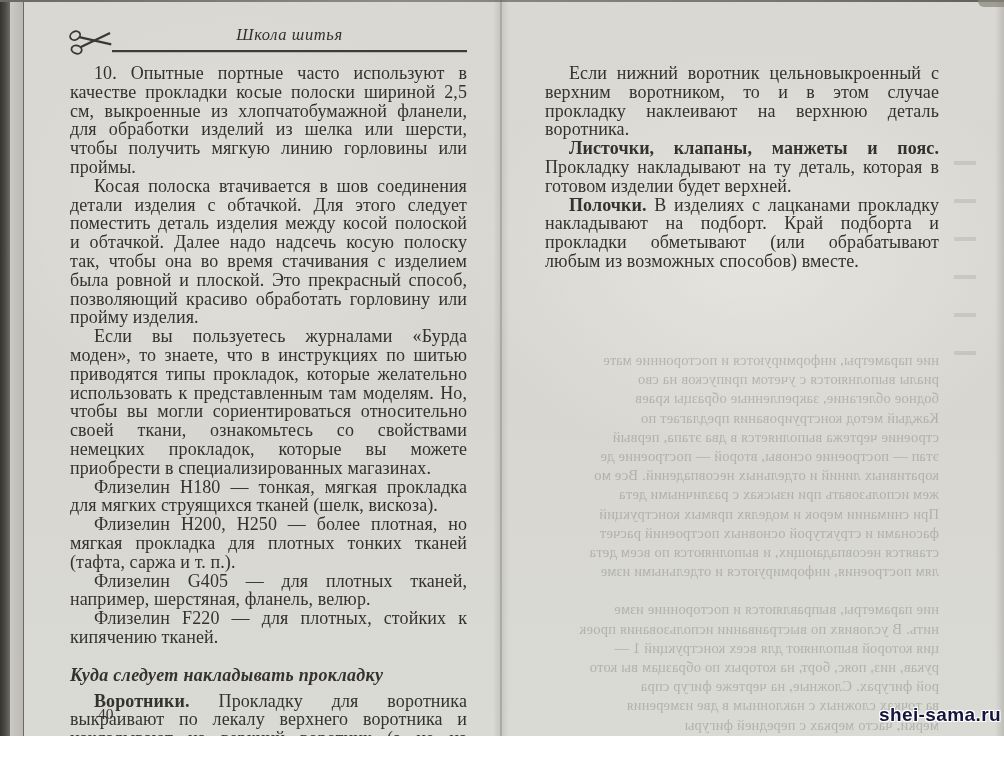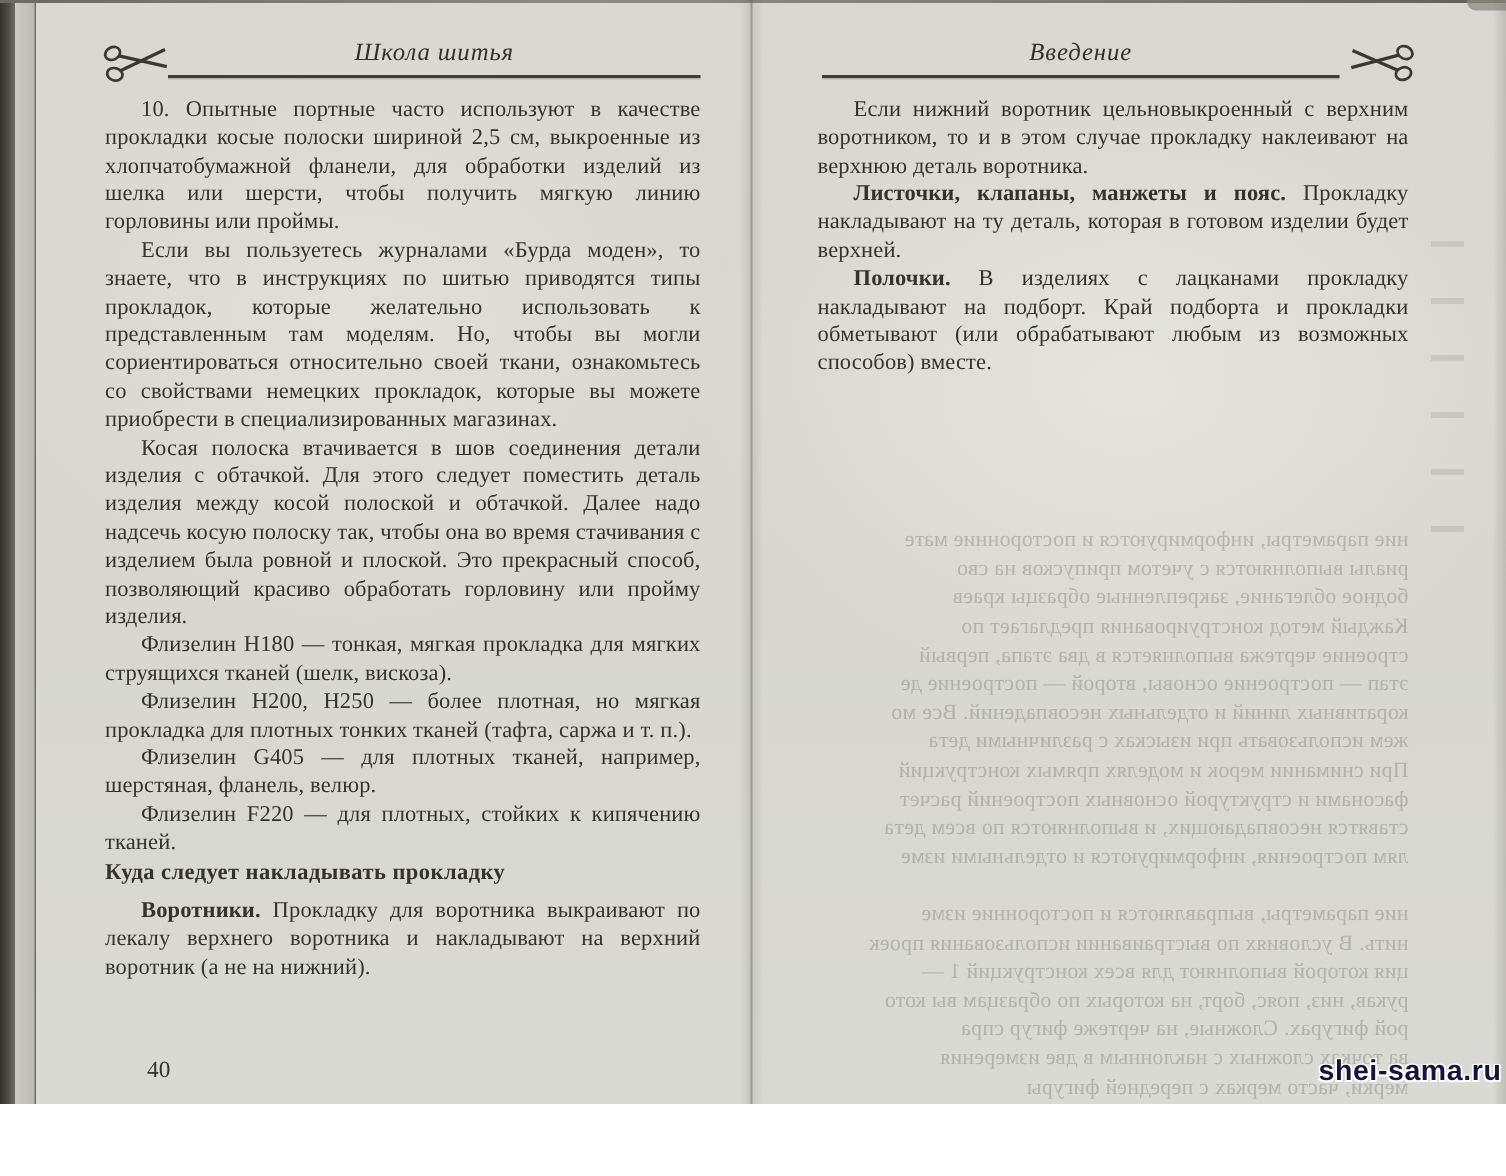--- a/index.html
+++ b/index.html
@@ -32,27 +32,27 @@
   .hdr-left .header-title{left:42px;width:355px;}
   .hdr-right .header-title{left:3px;width:345px;}
   .header-rule{position:absolute;top:26px;height:2px;background:#3e3c38;box-shadow:0 1px 0 rgba(62,60,56,.22);}
   .hdr-left .header-rule{left:42px;width:355px;}
   .hdr-right .header-rule{left:3px;width:345px;}
   .scissors{position:absolute;top:1px;}
   .hdr-left .scissors{left:-2px;transform:rotate(-6deg);}
   .hdr-right .scissors{right:-4px;transform:scaleX(-1) rotate(-4deg);}
   .scissors svg{stroke:#3a3834;fill:none;}
   
-  .page-body{position:absolute;top:64px;text-align:justify;font-size:15px;
+  .page-body{position:absolute;top:64px;text-align:justify;font-size:18px;
     line-height:18.8px;letter-spacing:.1px;hyphens:auto;-webkit-hyphens:auto;}
   .body-left{left:70px;width:397px;}
   .body-right{left:545px;width:394px;}
   .page-body p{margin:0;text-indent:24px;}
-  .subheading{margin:1px 0 7px !important;text-indent:0 !important;
-    font-weight:bold;letter-spacing:.3px;}
+  .subheading{margin:19px 0 7px !important;text-indent:0 !important;
+    font-weight:bold;font-style:italic;letter-spacing:.3px;}
   .lead{font-weight:bold;}
   .page-number{position:absolute;left:77px;top:705px;font-size:15.5px;color:#34322e;padding-left:21px;}
   
   .ghost{position:absolute;left:545px;top:352px;width:394px;transform:scaleX(-1);
     filter:blur(.45px);color:rgba(104,102,94,.34);font-size:14.5px;}
   .ghost-line{height:19.2px;white-space:nowrap;overflow:hidden;letter-spacing:.2px;}
   .ghost-marks{position:absolute;left:954px;top:152px;width:22px;height:230px;opacity:.22;
     filter:blur(.4px);
     background:repeating-linear-gradient(to bottom,
       transparent 0 9px, rgba(90,88,80,.65) 9px 13px, transparent 13px 38px);}
@@ -82,44 +82,32 @@
         <path d="M12 11 L43 21.5" stroke-width="2.2"></path>
         <path d="M12 21 L43 10" stroke-width="2.2"></path>
       </svg>
     </span>
     <div class="header-title">Школа шитья</div>
     <div class="header-rule"></div>
   </div>
 
   <div class="page-body body-left">
     <p><span>10. Опытные портные часто используют в качестве прокладки косые полоски шириной 2,5 см, выкроенные из хлопчатобумажной фланели, для обработки изделий из шелка или шерсти, чтобы получить мягкую линию горловины или проймы.</span></p>
+    <p><span>Косая полоска втачивается в шов соединения детали изделия с обтачкой. Для этого следует поместить деталь изделия между косой полоской и обтачкой. Далее надо надсечь косую полоску так, чтобы она во время стачивания с изделием была ровной и плоской. Это прекрасный способ, позволяющий красиво обработать горловину или пройму изделия.</span></p>
     <p><span>Если вы пользуетесь журналами «Бурда моден», то знаете, что в инструкциях по шитью приводятся типы прокладок, которые желательно использовать к представленным там моделям. Но, чтобы вы могли сориентироваться относительно своей ткани, ознакомьтесь со свойствами немецких прокладок, которые вы можете приобрести в специализированных магазинах.</span></p>
-    <p><span>Косая полоска втачивается в шов соединения детали изделия с обтачкой. Для этого следует поместить деталь изделия между косой полоской и обтачкой. Далее надо надсечь косую полоску так, чтобы она во время стачивания с изделием была ровной и плоской. Это прекрасный способ, позволяющий красиво обработать горловину или пройму изделия.</span></p>
     <p><span>Флизелин Н180 — тонкая, мягкая прокладка для мягких струящихся тканей (шелк, вискоза).</span></p>
     <p><span>Флизелин Н200, Н250 — более плотная, но мягкая прокладка для плотных тонких тканей (тафта, саржа и т. п.).</span></p>
     <p><span>Флизелин G405 — для плотных тканей, например, шерстяная, фланель, велюр.</span></p>
     <p><span>Флизелин F220 — для плотных, стойких к кипячению тканей.</span></p>
     <p class="subheading">Куда следует накладывать прокладку</p>
     <p><b class="lead">Воротники.</b><span> Прокладку для воротника выкраивают по лекалу верхнего воротника и накладывают на верхний воротник (а не на нижний).</span></p>
   </div>
 
   <div class="page-number">40</div>
 
-  <div class="page-header hdr-right">
-    <div class="header-title">Введение</div>
-    <div class="header-rule"></div>
-    <span class="scissors">
-      <svg width="46" height="32" viewBox="0 0 46 32">
-        <ellipse cx="8" cy="9" rx="5.2" ry="4.1" stroke-width="1.8" transform="rotate(-22 8 9)"></ellipse>
-        <ellipse cx="8" cy="23" rx="5.2" ry="4.1" stroke-width="1.8" transform="rotate(22 8 23)"></ellipse>
-        <path d="M12 11 L43 21.5" stroke-width="2.2"></path>
-        <path d="M12 21 L43 10" stroke-width="2.2"></path>
-      </svg>
-    </span>
-  </div>
 
   <div class="page-body body-right">
     <p><span>Если нижний воротник цельновыкроенный с верхним воротником, то и в этом случае прокладку наклеивают на верхнюю деталь воротника.</span></p>
     <p><b class="lead">Листочки, клапаны, манжеты и пояс.</b><span> Прокладку накладывают на ту деталь, которая в готовом изделии будет верхней.</span></p>
     <p><b class="lead">Полочки.</b><span> В изделиях с лацканами прокладку накладывают на подборт. Край подборта и прокладки обметывают (или обрабатывают любым из возможных способов) вместе.</span></p>
   </div>
 
   <div class="ghost" id="ghost">
       <div class="ghost-line">ние параметры, информируются и посторонние мате</div>
       <div class="ghost-line">риалы выполняются с учетом припусков на сво</div>

